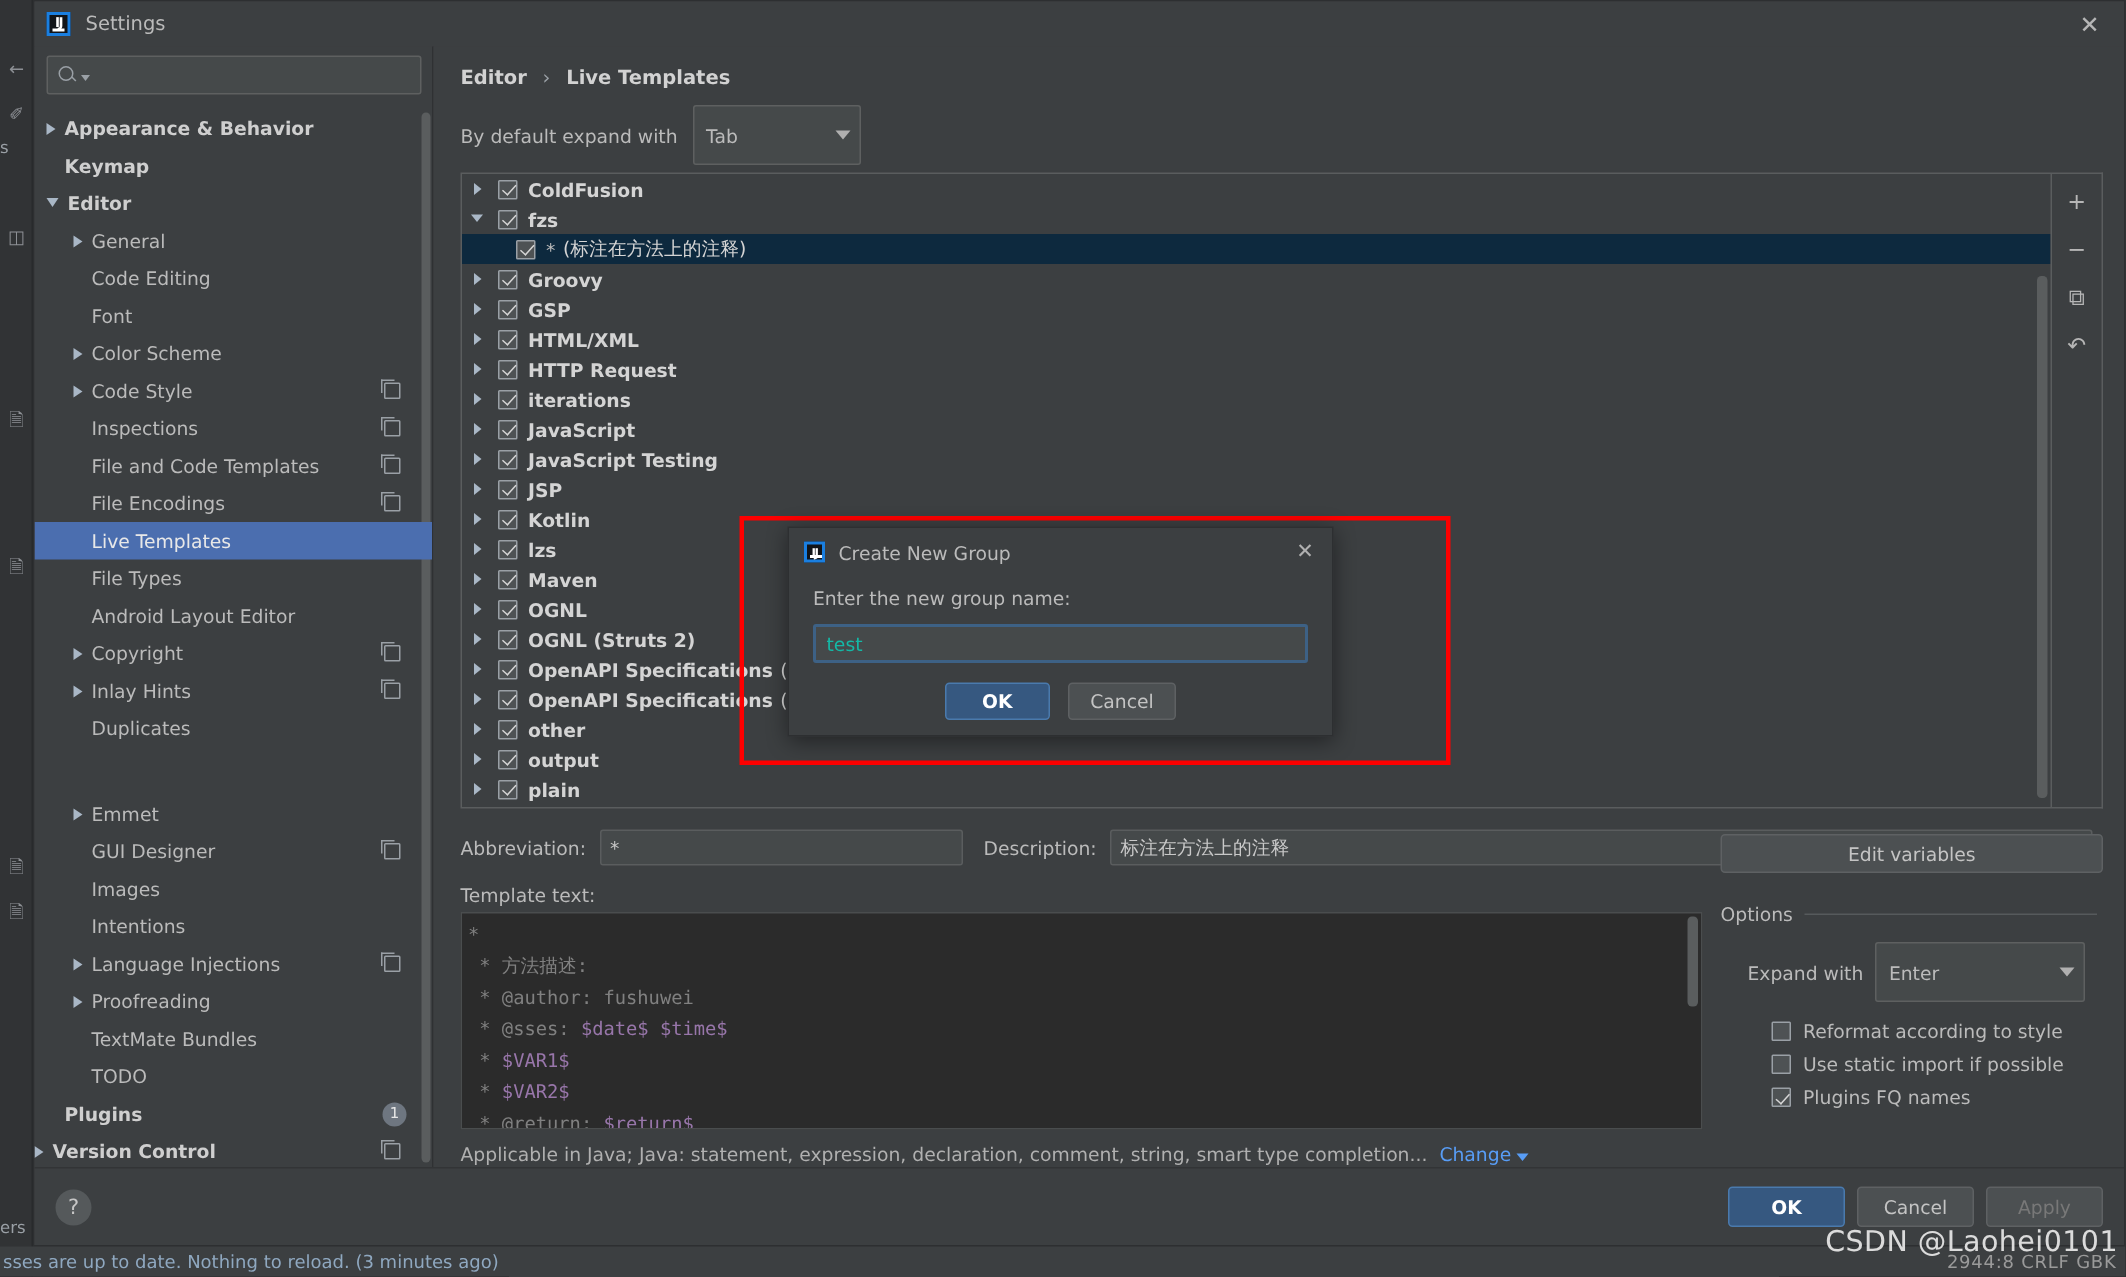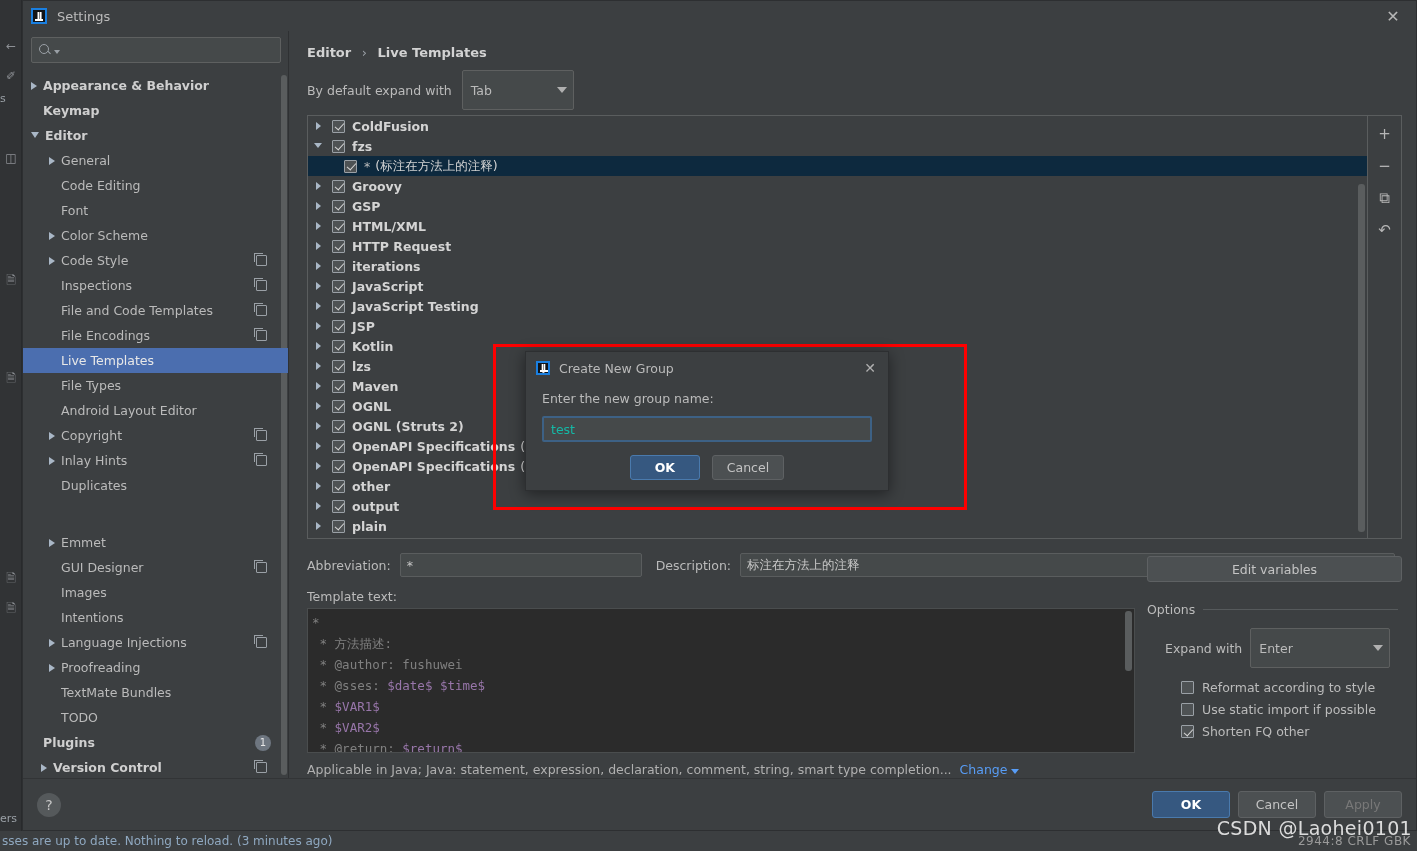--- a/index.html
+++ b/index.html
@@ -460,21 +460,21 @@
             </div>
             <div class="nav-row" style="padding-left: 26px;">
               <span class="arrow hidden"></span>
               <span class="nav-label">TODO</span>
             </div>
             <div class="nav-row" style="padding-left: 8px;">
               <span class="arrow hidden"></span>
               <span class="nav-label bold">Plugins</span>
               <span class="count-badge">1</span>
             </div>
-            <div class="nav-row" style="padding-left: 18px;">
+            <div class="nav-row" style="padding-left: 0;">
               <span class="arrow"></span>
               <span class="nav-label bold">Version Control</span>
               <span class="copy-badge"></span>
             </div>
             <div class="nav-row" style="padding-left: 8px;">
               <span class="arrow"></span>
               <span class="nav-label bold">Build, Execution, Deployment</span>
             </div>
             <div class="nav-row" style="padding-left: 8px;"></div>
           </div>
@@ -677,21 +677,21 @@
                 <div class="opt-row" style="padding-left: 34px; margin-top: 12px;">
                   <span class="cb-square"></span>
                   <span class="opt-label">Reformat according to style</span>
                 </div>
                 <div class="opt-row" style="padding-left: 34px; margin-top: 7px;">
                   <span class="cb-square"></span>
                   <span class="opt-label">Use static import if possible</span>
                 </div>
                 <div class="opt-row" style="padding-left: 34px; margin-top: 7px;">
                   <span class="cb-square checked"></span>
-                  <span class="opt-label">Shorten FQ other</span>
+                  <span class="opt-label">Plugins FQ names</span>
                 </div>
               </div>
           </div>
         </div>
 
         <div class="applicable-row">
           <span>Applicable in Java; Java: statement, expression, declaration, comment, string, smart type completion...</span>
           <span class="change-link">
             <span>Change</span><span class="change-caret"></span>
           </span>

